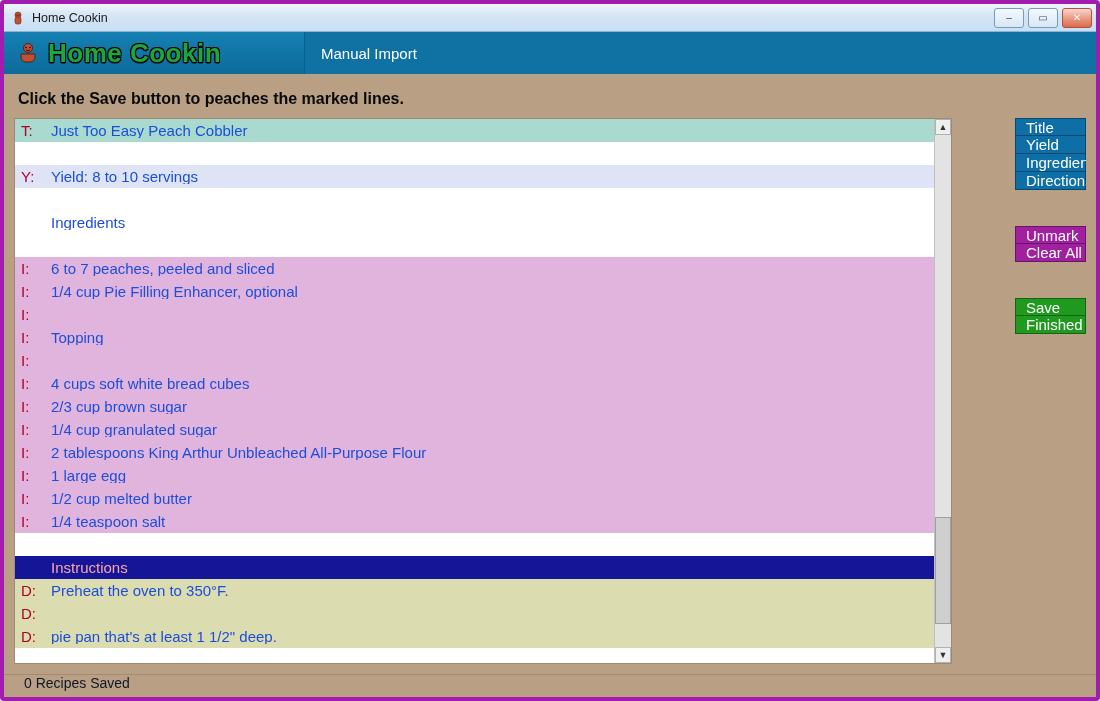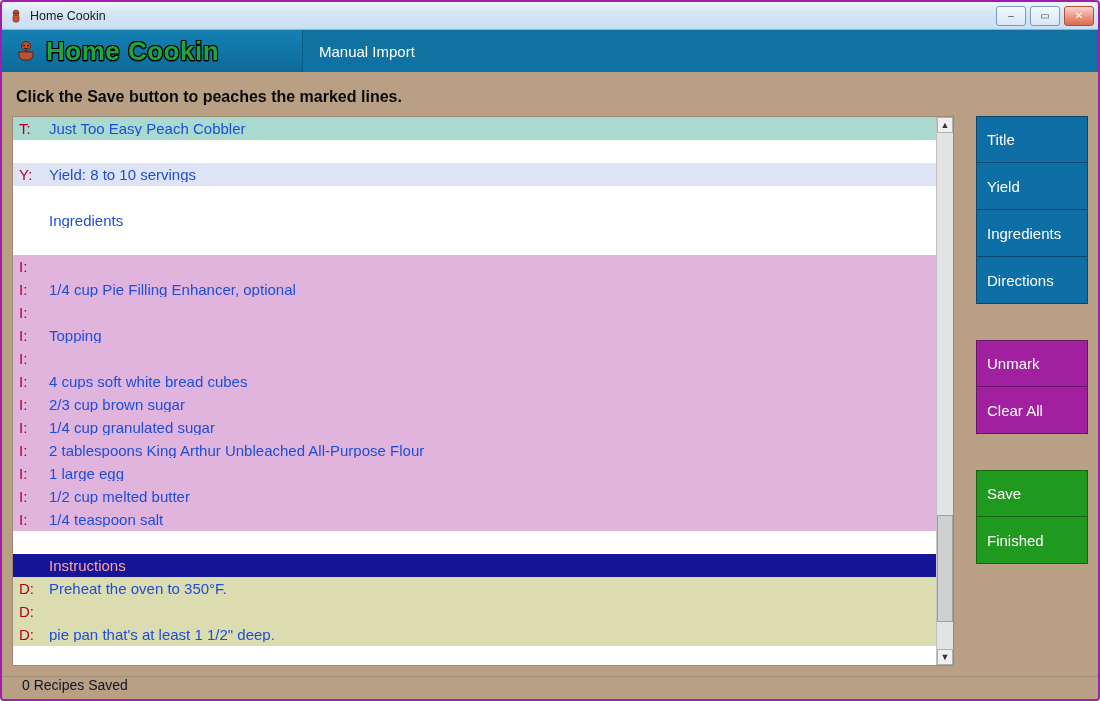--- a/index.html
+++ b/index.html
@@ -6,21 +6,21 @@
     margin: 0;
     padding: 0;
     font-family: Arial, Helvetica, sans-serif;
     font-size: 14px;
     background: #fff;
   }
   .window {
     width: 1100px;
     height: 701px;
     box-sizing: border-box;
-    border: 2px solid #a21caf;
+    border: 4px solid #a21caf;
     background: #b9a084;
     display: flex;
     flex-direction: column;
     border-radius: 4px;
     overflow: hidden;
   }
   .titlebar {
     height: 27px;
     background: linear-gradient(to bottom, #f0f6fc, #d6e6f5 40%, #c8dff3);
     border-bottom: 1px solid #8fb3d4;
@@ -186,29 +186,30 @@
   }
 
   .side-btns {
     width: 112px;
     flex: none;
     display: flex;
     flex-direction: column;
   }
   .btn-group { display:flex; flex-direction:column; }
   .btn {
-    height: 47px;
+    height: 18px;
     border: 1px solid rgba(0,0,0,0.35);
     color: #fff;
     display: flex;
     align-items: center;
     padding-left: 10px;
     font-size: 15px;
     cursor: pointer;
     box-sizing: border-box;
+    margin-left: 41px;
   }
   .btn + .btn { border-top: none; }
   .btn.blue   { background: #0e6fa6; }
   .btn.purple { background: #a020a0; }
   .btn.green  { background: #1f9a1f; }
 
   .gap-md { height: 36px; }
 
   .status-bar {
     height: 22px;
@@ -285,20 +286,21 @@
             <div class="line type-plain">
               <span class="tag"></span>
               <span class="txt">Ingredients</span>
             </div>
             <div class="line type-blank">
               <span class="tag"></span>
               <span class="txt"></span>
             </div>
             <div class="line type-I">
               <span class="tag">I:</span>
+              <span class="txt">6 to 7 peaches, peeled and sliced</span>
             </div>
             <div class="line type-I">
               <span class="tag">I:</span>
               <span class="txt">1/4 cup Pie Filling Enhancer, optional</span>
             </div>
             <div class="line type-I">
               <span class="tag">I:</span>
               <span class="txt"></span>
             </div>
             <div class="line type-I">

